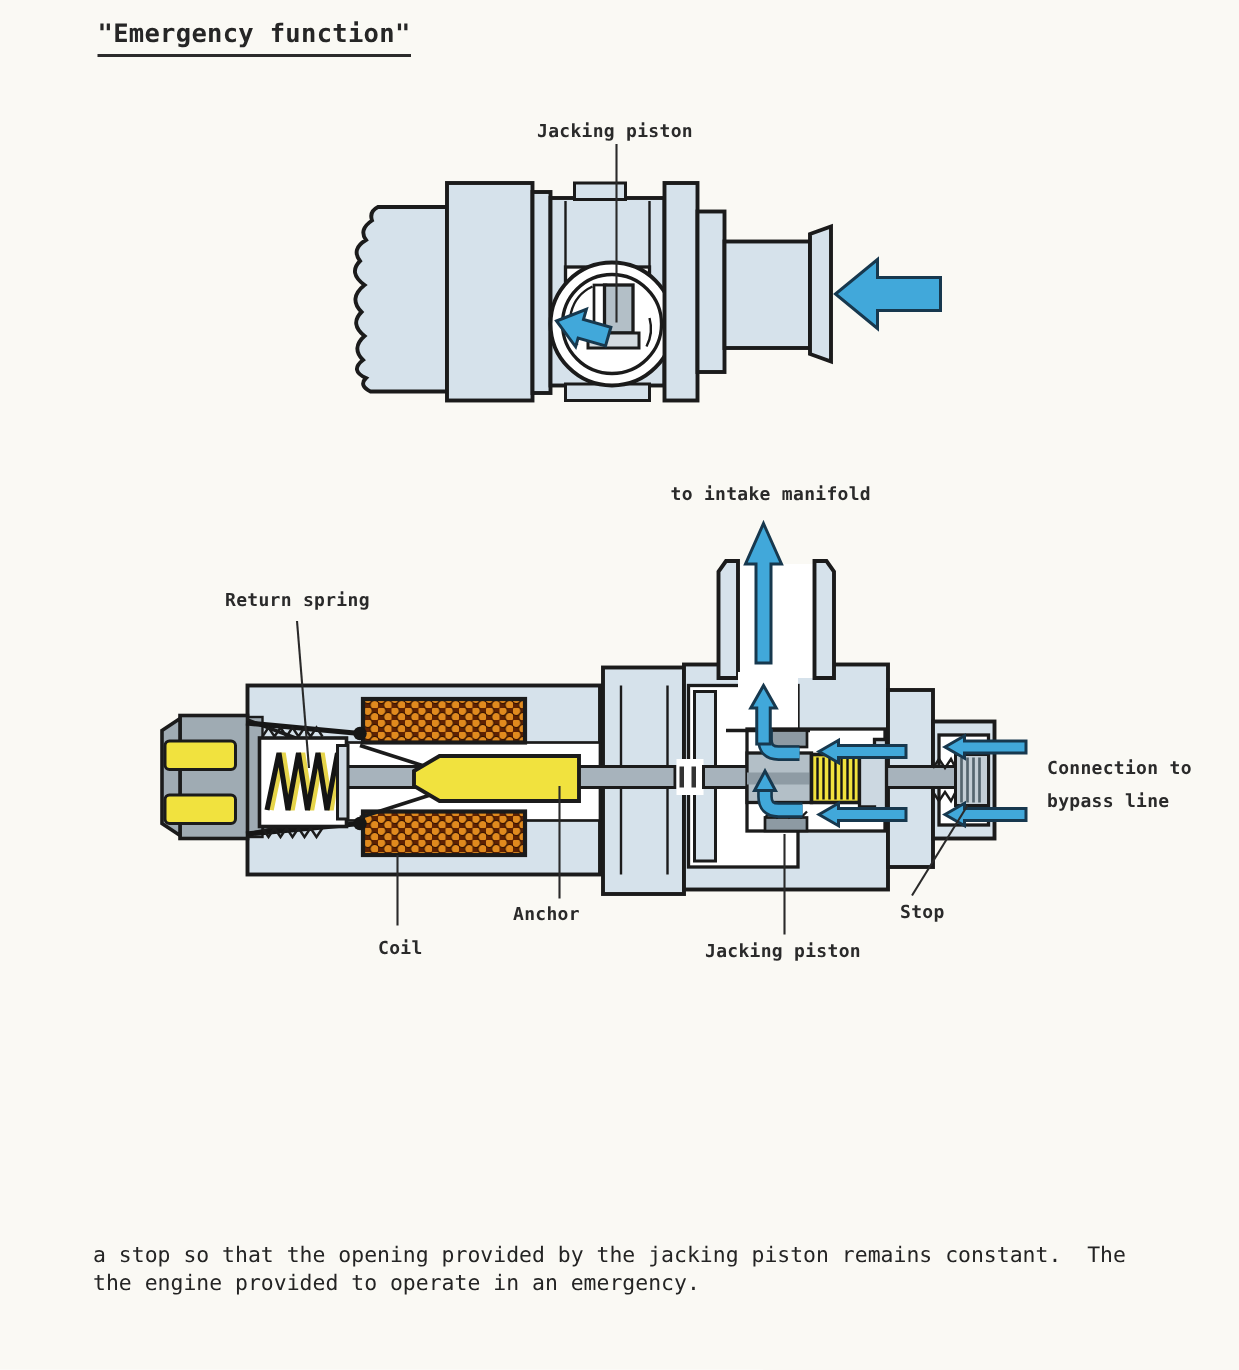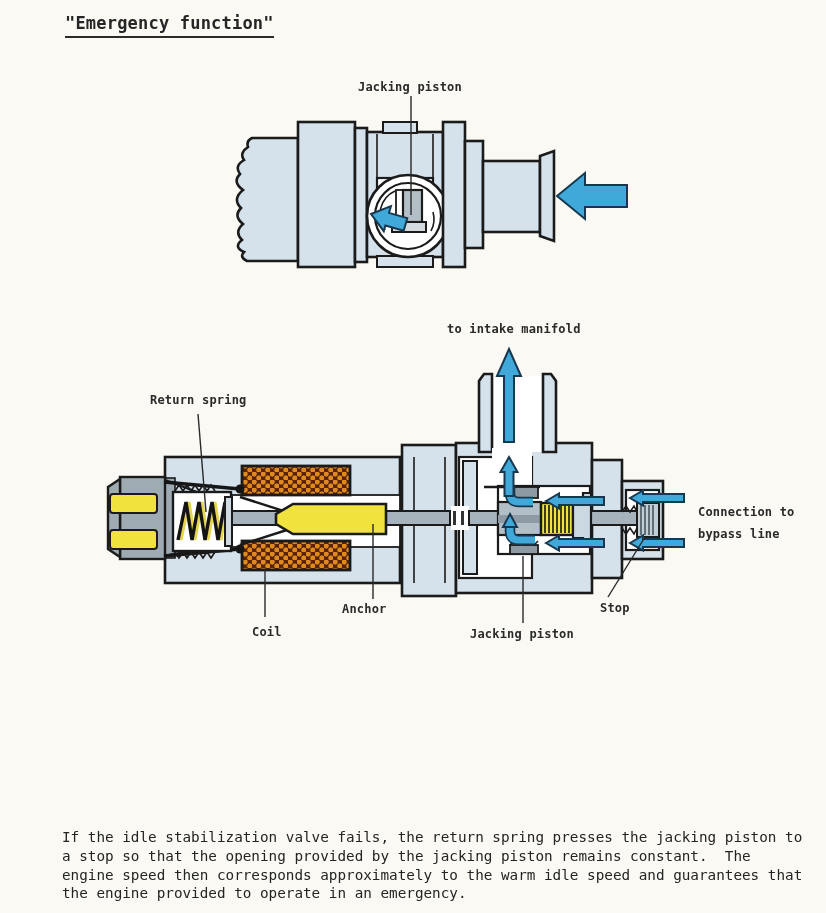--- a/index.html
+++ b/index.html
@@ -198,19 +198,17 @@
     <text class="lbl" x="150" y="404">Return spring</text>
     <text class="lbl" x="252" y="636">Coil</text>
     <text class="lbl" x="342" y="613">Anchor</text>
     <text class="lbl" x="470" y="638">Jacking piston</text>
     <text class="lbl" x="600" y="612">Stop</text>
     <text class="lbl" x="698" y="516">Connection to</text>
     <text class="lbl" x="698" y="538">bypass line</text>
   </svg>
 
   <div class="para">
-    <div>If the idle stabilization valve fails, the return spring presses the jacking piston to</div>
     <div>a stop so that the opening provided by the jacking piston remains constant.  The</div>
-    <div>engine speed then corresponds approximately to the warm idle speed and guarantees that</div>
     <div>the engine provided to operate in an emergency.</div>
   </div>
 
 </div>
 
 </body></html>

